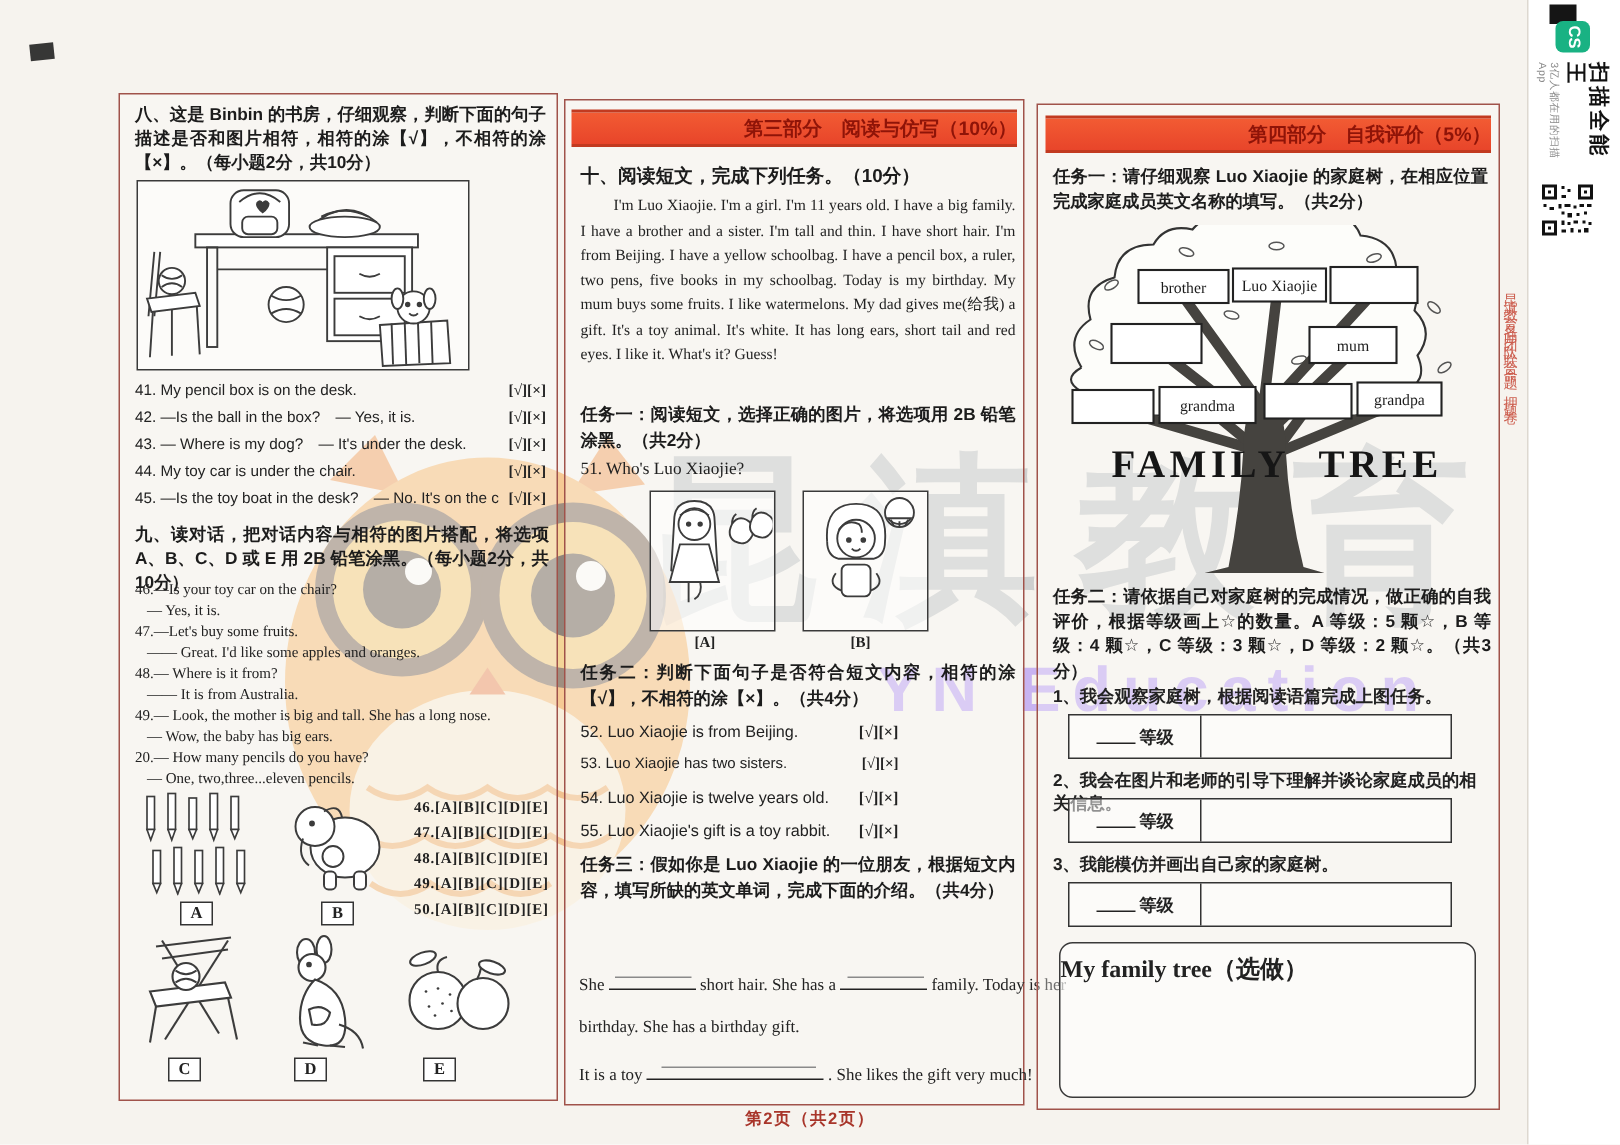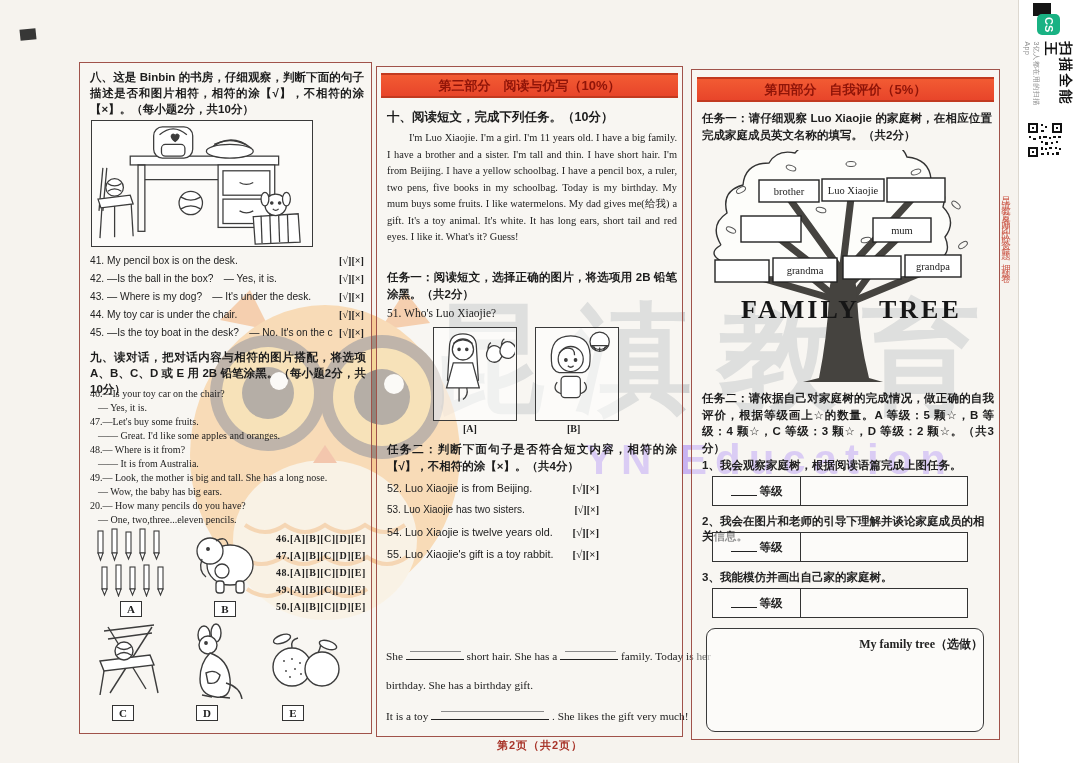--- a/index.html
+++ b/index.html
@@ -13,21 +13,21 @@
   .en{font-family:"Liberation Serif","DejaVu Serif",serif}
   .sec-title{font-weight:bold;font-size:11.5px;line-height:16px;color:#1c1c1c;text-align:justify}
   .task-title{font-weight:bold;font-size:11.5px;line-height:16.5px;color:#1c1c1c;text-align:justify}
   .qrow{display:flex;justify-content:space-between;align-items:flex-start;font-size:10.2px;line-height:14px}
   .qrow .qt{font-family:Liberation Sans, sans-serif;white-space:nowrap;overflow:hidden;flex:1 1 auto}
   .qrow .mk{font-family:"Liberation Serif","DejaVu Serif",serif;font-weight:bold;white-space:nowrap;margin-left:6px}
   .dline{font-family:"Liberation Serif","DejaVu Serif",serif;font-size:10px;line-height:13px;white-space:nowrap}
   .bubble{font-family:"Liberation Serif","DejaVu Serif",serif;font-weight:bold;font-size:10px;letter-spacing:.5px;white-space:nowrap}
   .lblbox{position:absolute;width:22px;height:16px;border:1.3px solid #333;background:#fff;font-family:"Liberation Serif","DejaVu Serif",serif;font-weight:bold;font-size:11px;text-align:center;line-height:14px}
   .imgframe{position:absolute;border:1.5px solid #3a3a3a;background:rgba(255,255,255,.55)}
-  .hdrbar{position:absolute;background:linear-gradient(180deg,#f25b33,#e8452a);border-top:2px solid #c23a20;border-bottom:2px solid #c23a20;color:#8f1408;font-weight:bold;font-size:13px;text-align:center;line-height:21px}
+  .hdrbar{position:absolute;background:linear-gradient(180deg,#f25b33,#e8452a);border-top:2px solid #c23a20;border-bottom:2px solid #c23a20;color:#8f1408;font-weight:bold;font-size:13px;text-align:right;line-height:21px}
   .blank{display:inline-block;height:11px;border-bottom:1.2px solid #222;position:relative;vertical-align:baseline}
   .blank::after{content:"";position:absolute;left:8%;right:4%;top:2px;border-top:1px solid #8a8a8a}
   .fill-line{position:absolute;left:9px;width:292px;font-family:"Liberation Serif","DejaVu Serif",serif;font-size:11.3px;white-space:nowrap}
   .ratebox{position:absolute;height:30px;border:1.5px solid #333;background:rgba(255,255,255,.5);display:flex;align-items:center}
   .ratebox .cell{width:88px;height:100%;border-right:1.5px solid #333;display:flex;align-items:center;justify-content:center;font-size:11.5px;font-weight:bold}
   .ublank{display:inline-block;width:26px;border-bottom:1.2px solid #222;height:10px;margin-right:3px}
   .item-cn{position:absolute;left:10px;width:292px;font-size:11.5px;font-weight:bold;line-height:15px}
   .wm{position:absolute;pointer-events:none}
   .footer{position:absolute;color:#a8352a;font-weight:bold;font-size:11px;letter-spacing:1px}
   .redvert{position:absolute;writing-mode:vertical-rl;font-size:9.5px;letter-spacing:5px;color:#c54433;opacity:.85}
@@ -303,20 +303,21 @@
   </div>
   <div class="abs qrow" style="left:10px;top:458px;width:212px;font-size:10.8px">
     <span class="qt">54. Luo Xiaojie is twelve years old.</span>
       <span class="mk">[√][×]</span>
   </div>
   <div class="abs qrow" style="left:10px;top:480px;width:212px;font-size:10.8px">
     <span class="qt">55. Luo Xiaojie's gift is a toy rabbit.</span>
       <span class="mk">[√][×]</span>
   </div>
 
+  <div class="abs task-title cn" style="left:10px;top:502px;width:290px">任务三：假如你是 Luo Xiaojie 的一位朋友，根据短文内容，填写所缺的英文单词，完成下面的介绍。（共4分）</div>
 
   <div class="fill-line" style="top:582px">
     <span>She</span>
     <span class="blank" style="width:58px"></span>
     <span>short hair. She has a</span>
     <span class="blank" style="width:58px"></span>
     <span>family. Today is her</span>
   </div>
   <div class="fill-line" style="top:612px">
     <span>birthday. She has a birthday gift.</span>
@@ -403,21 +404,21 @@
 
   <div class="item-cn" style="top:500px">3、我能模仿并画出自己家的家庭树。</div>
   <div class="ratebox" style="left:20px;top:518px;width:256px">
     <div class="cell">
         <span class="ublank"></span>
         <span>等级</span>
       </div>
   </div>
 
   <div class="abs" style="left:14px;top:558px;width:278px;height:104px;border:1.6px solid #3a3a3a;border-radius:9px;background:rgba(255,255,255,.5)">
-    <div class="en" style="text-align:right;font-weight:bold;font-size:12px;margin-top:7px">My family tree（选做）</div>
+    <div class="en" style="text-align:left;font-weight:bold;font-size:16px;margin-top:7px">My family tree（选做）</div>
   </div>
 </div>
 
 <div class="footer cn" style="left:440px;top:738px;width:200px;text-align:center">第2页（共2页）</div>
 
 <div class="blacksq" style="left:20px;top:29px;width:16px;height:11px;transform:rotate(-6deg);opacity:.85"></div>
 <div class="blacksq" style="left:1033px;top:3px;width:18px;height:13px"></div>
 
 <div class="cam" style="left:1076px;top:14px;width:102px;height:54px">
   <div class="csicon">CS</div>

